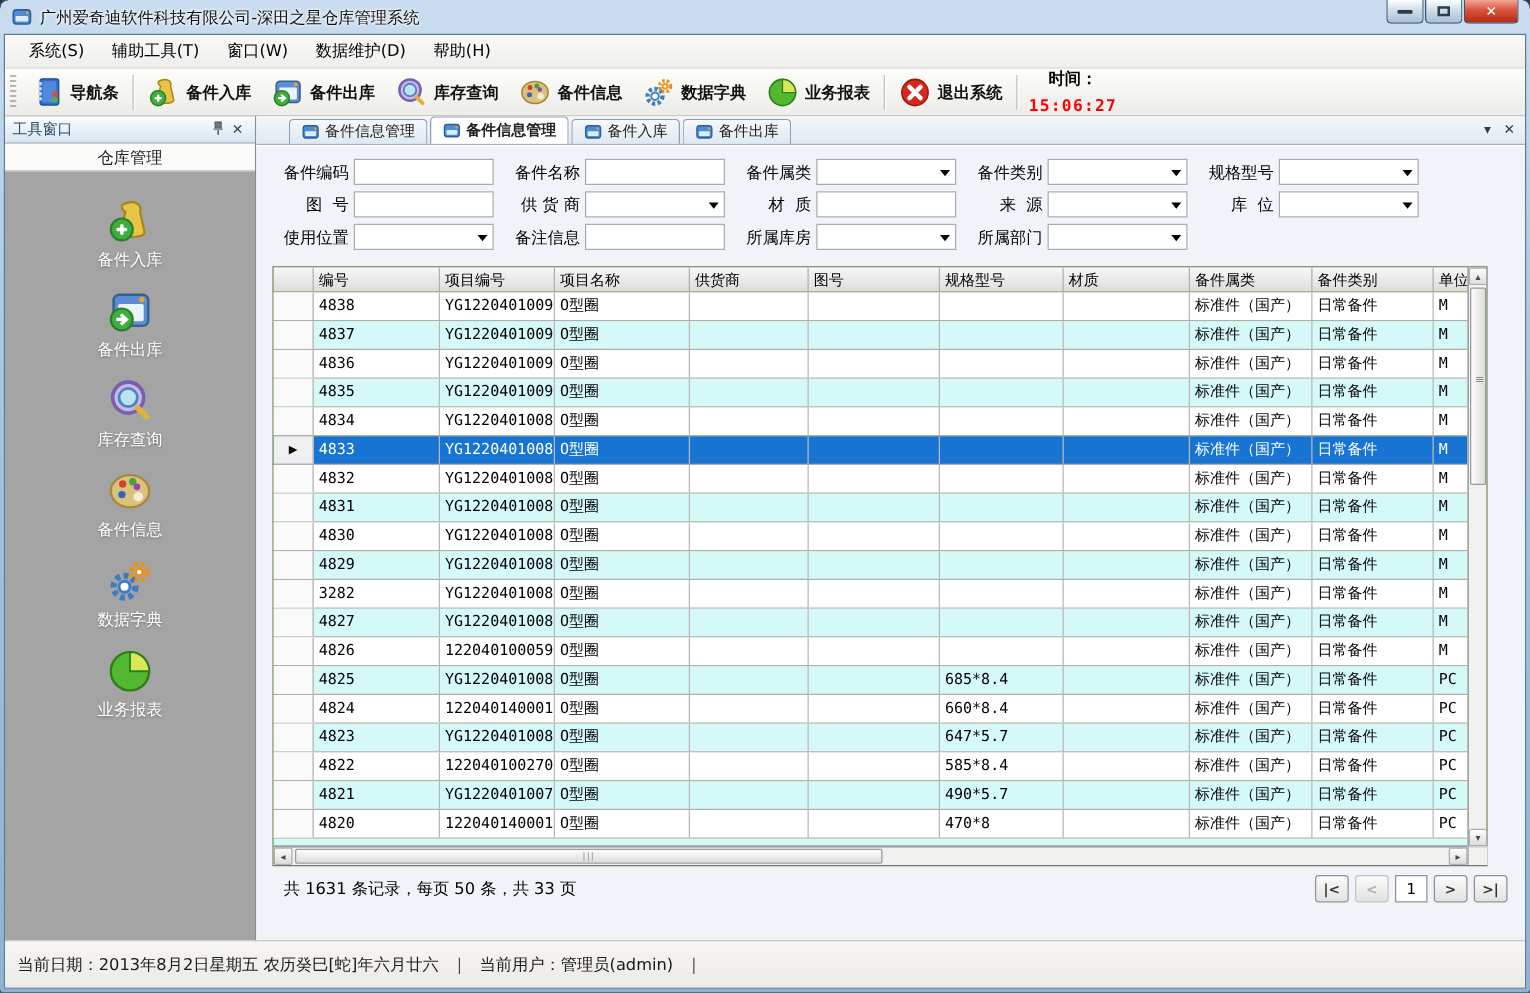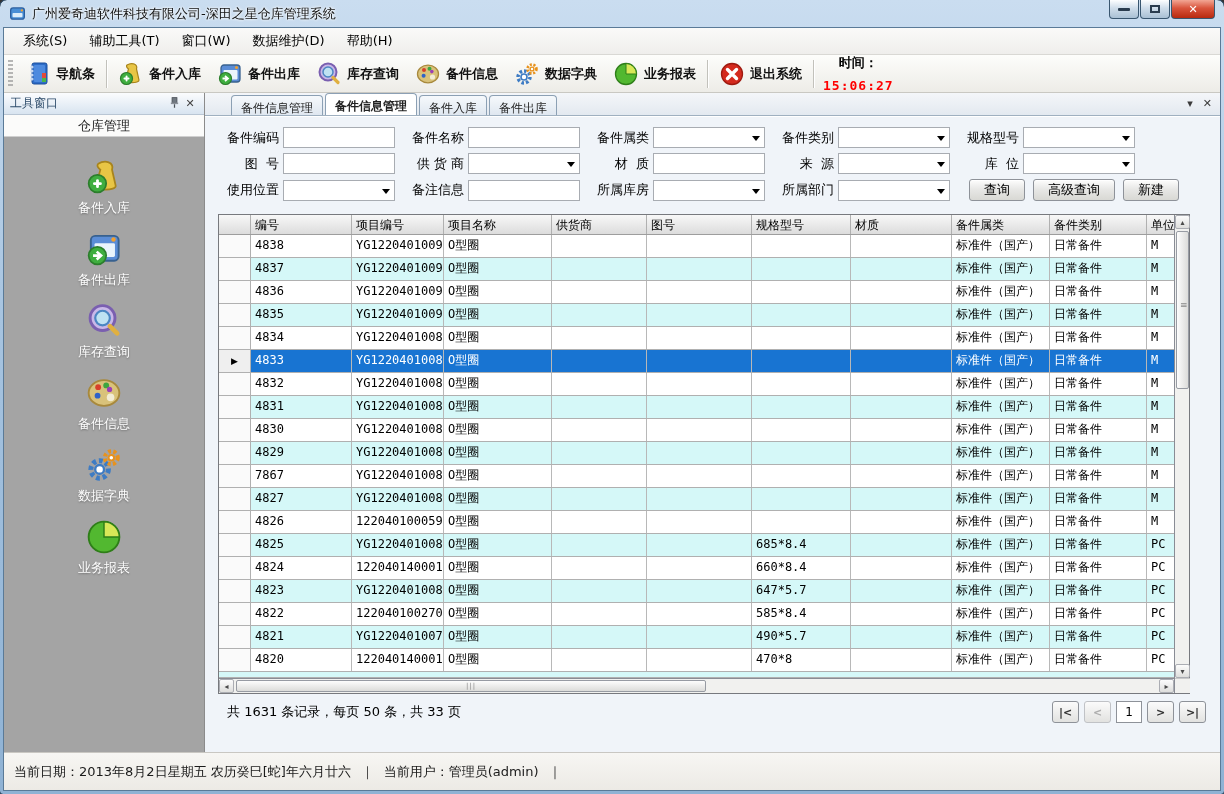--- a/index.html
+++ b/index.html
@@ -45,21 +45,21 @@
   .side-body { flex:1; overflow:hidden; padding-top:8px; }
   .side-item { display:flex; flex-direction:column; align-items:center; margin-top:13px; cursor:pointer; }
   .side-item svg { width:38px; height:38px; }
   .side-item .slbl { margin-top:3px; font-size:13px; color:#fff; text-shadow:0 1px 2px rgba(0,0,0,.35); }
   
   .content { flex:1; display:flex; flex-direction:column; background:#E9EDF2; overflow:hidden; }
   .tabstrip { height:23px; display:flex; align-items:flex-end; padding-left:26px; border-bottom:1px solid #9FB0C0;
               background:linear-gradient(#F4F6F9,#E3E9F0); position:relative; }
   .tab { display:flex; align-items:center; gap:4px; height:20px; padding:0 9px; margin-right:2px;
          border:1px solid #8CA0B4; border-bottom:none; border-radius:4px 4px 0 0;
-         background:linear-gradient(#F6F9FC,#DFE7F0); font-size:12px; color:#222;flex-direction:column; }
+         background:linear-gradient(#F6F9FC,#DFE7F0); font-size:12px; color:#222; }
   .tab svg { width:15px; height:13px; }
   .tab.active { background:#FFFFFF; font-weight:bold; height:22px; position:relative; z-index:2; }
   .tabctl { position:absolute; right:8px; top:4px; display:flex; gap:10px; font-size:11px; color:#3A3A3A; }
   .panel { flex:1; display:flex; flex-direction:column; overflow:hidden; background:#F0F4F9; border-top:1px solid #fff; }
   
   .sform { padding:10px 6px 6px 12px; }
   .frow { display:flex; align-items:center; margin-bottom:5px; }
   .ffield { display:flex; align-items:center; }
   .flabel { width:62px; text-align:right; font-size:13px; color:#000; margin-right:4px; white-space:pre; }
   .fctl { width:112px; height:21px; border:1px solid #A8ACB2; background:#fff; position:relative; margin-right:7px; }
@@ -419,25 +419,20 @@
                   <div class="fctl"><input style=""></div>
                 </div>
                 <div class="ffield">
                   <span class="flabel">所属库房</span>
                   <div class="fctl fsel"></div>
                 </div>
                 <div class="ffield">
                   <span class="flabel">所属部门</span>
                   <div class="fctl fsel"></div>
                 </div>
-                <div class="fbtns">
-                  <button class="btn">查询</button>
-                  <button class="btn">高级查询</button>
-                  <button class="btn">新建</button>
-                </div>
               </div>
           </div>
 
           <div class="tablewrap">
             <div class="gridcols">
               <div class="ghead" id="gridHead">
                   <div class="gh cs"></div>
                   <div class="gh c0">编号</div>
                   <div class="gh c1">项目编号</div>
                   <div class="gh c2">项目名称</div>
@@ -575,21 +570,21 @@
                     <div class="gcell c3"></div>
                     <div class="gcell c4"></div>
                     <div class="gcell c5"></div>
                     <div class="gcell c6"></div>
                     <div class="gcell c7">标准件（国产）</div>
                     <div class="gcell c8">日常备件</div>
                     <div class="gcell c9">M</div>
                   </div>
                   <div class="grow">
                     <div class="gsel"></div>
-                    <div class="gcell c0">7867</div>
+                    <div class="gcell c0">3282</div>
                     <div class="gcell c1">YG12204010083</div>
                     <div class="gcell c2">O型圈</div>
                     <div class="gcell c3"></div>
                     <div class="gcell c4"></div>
                     <div class="gcell c5"></div>
                     <div class="gcell c6"></div>
                     <div class="gcell c7">标准件（国产）</div>
                     <div class="gcell c8">日常备件</div>
                     <div class="gcell c9">M</div>
                   </div>

